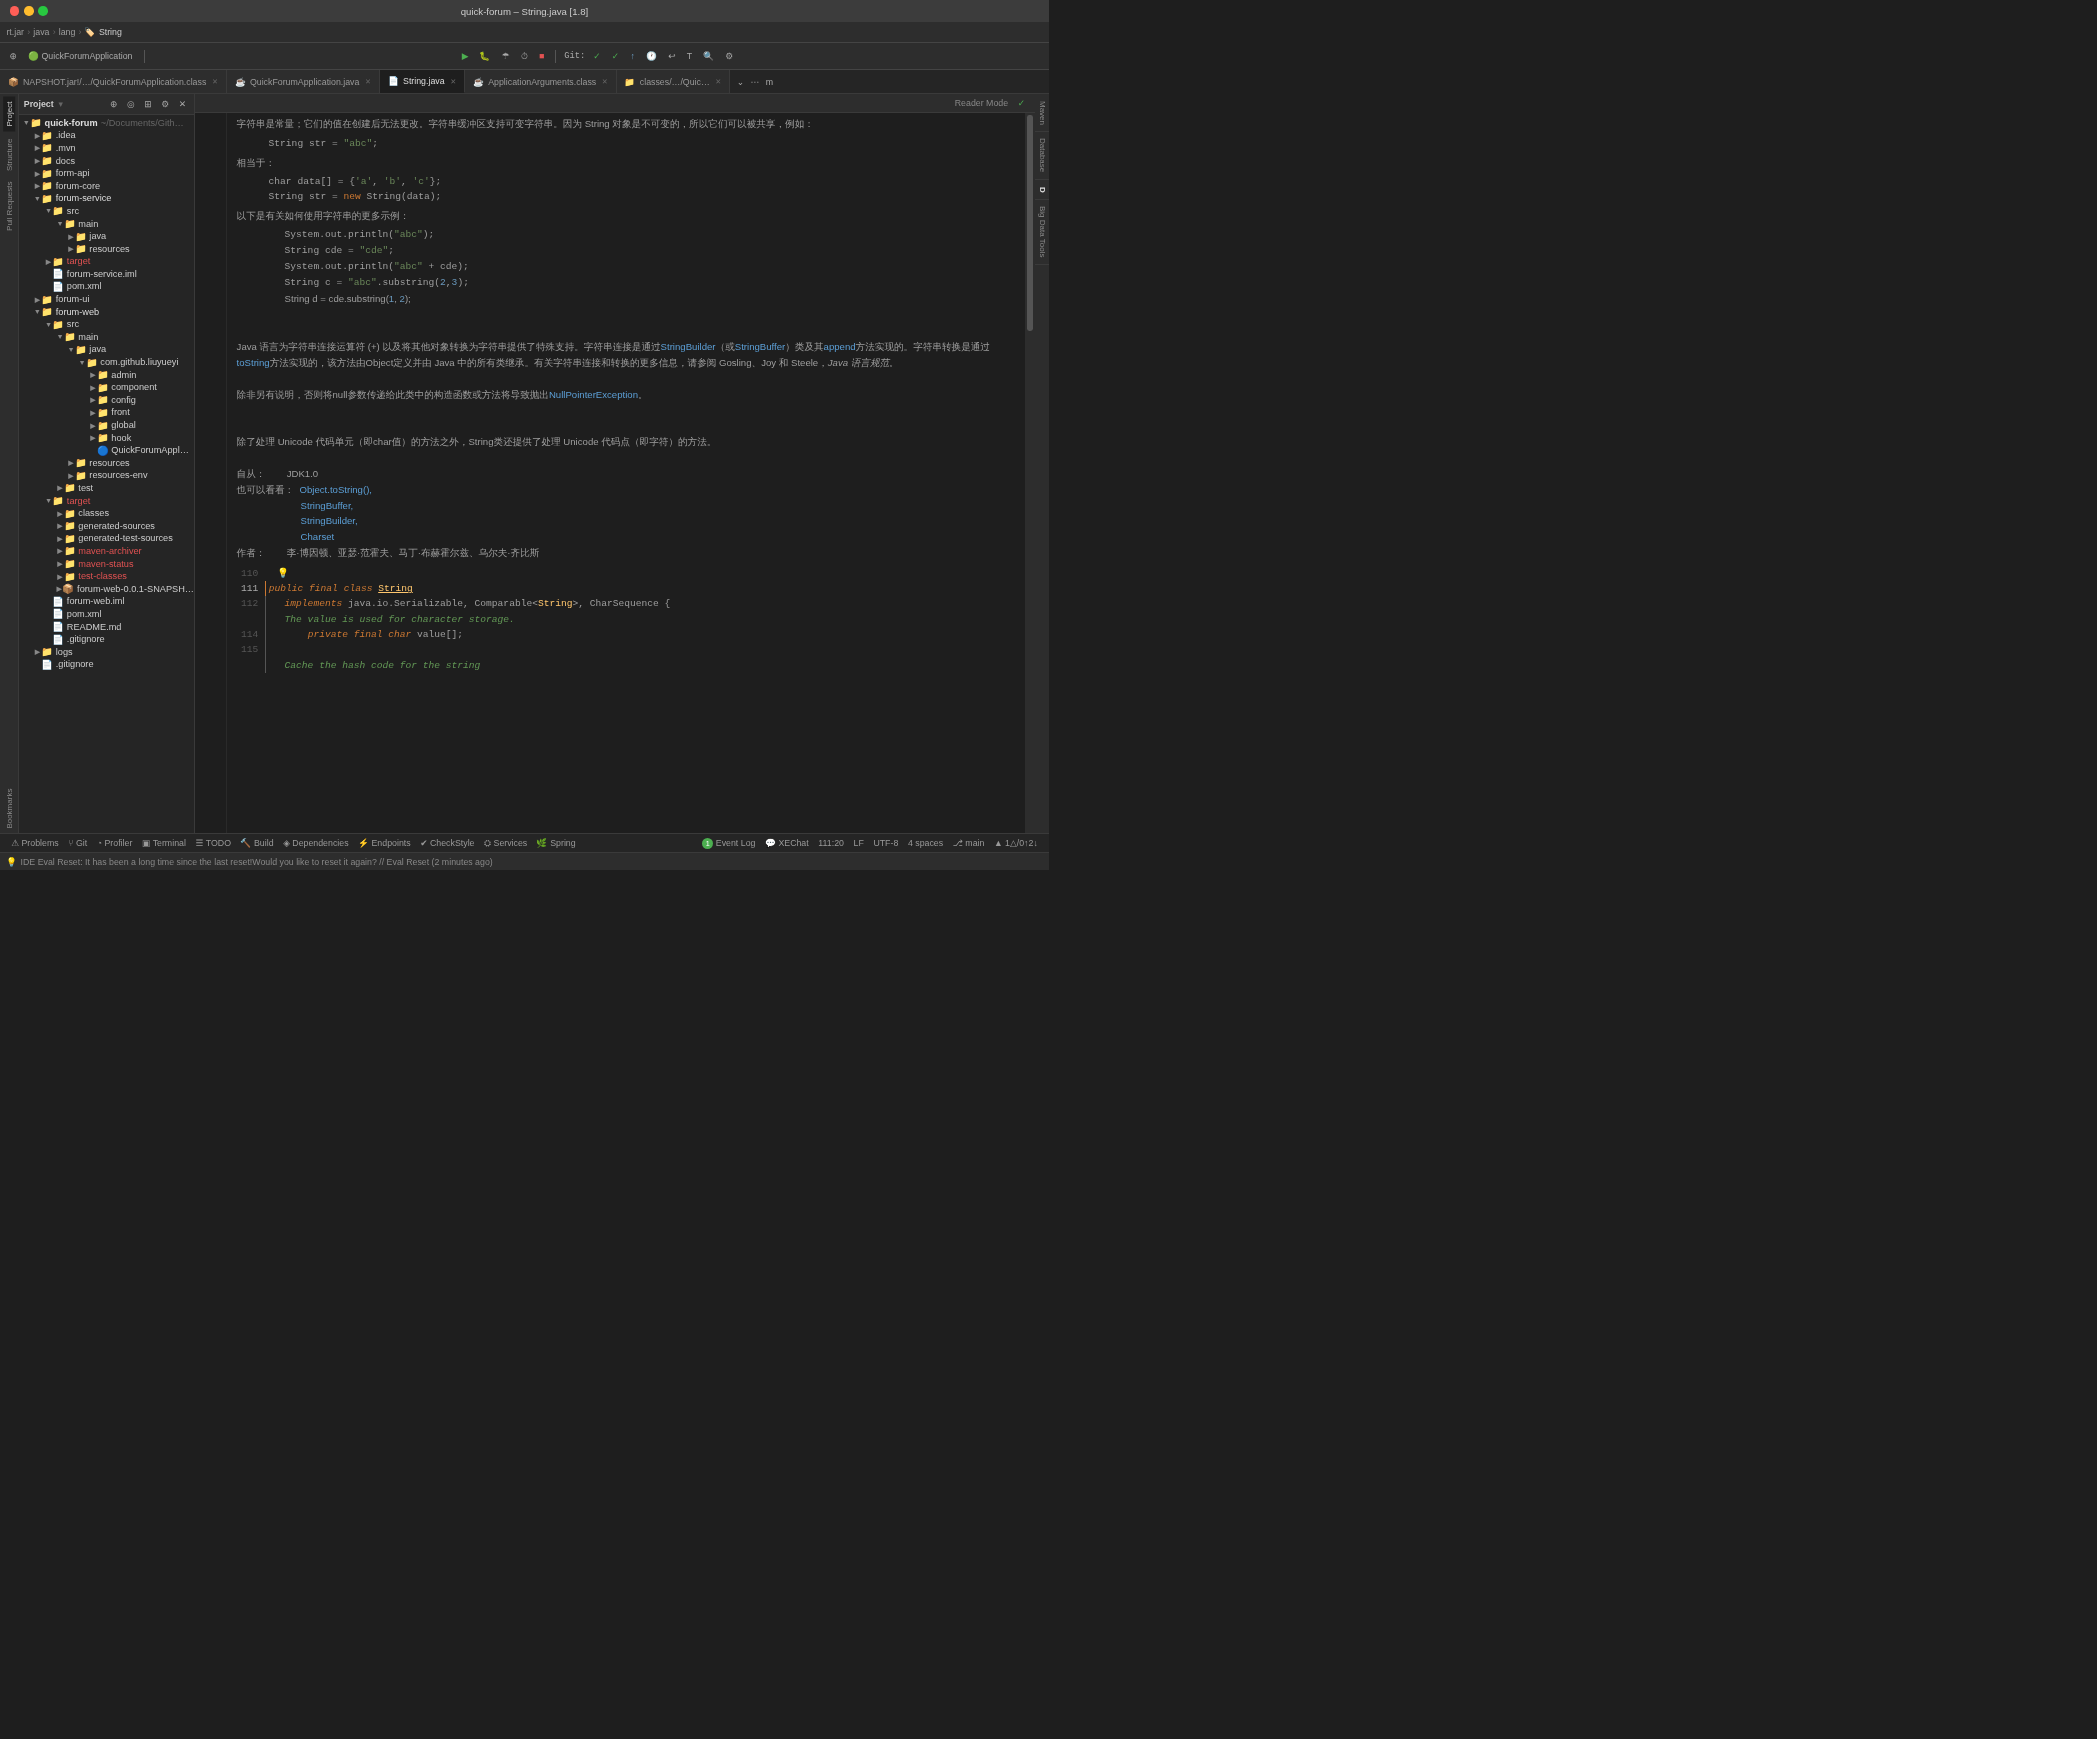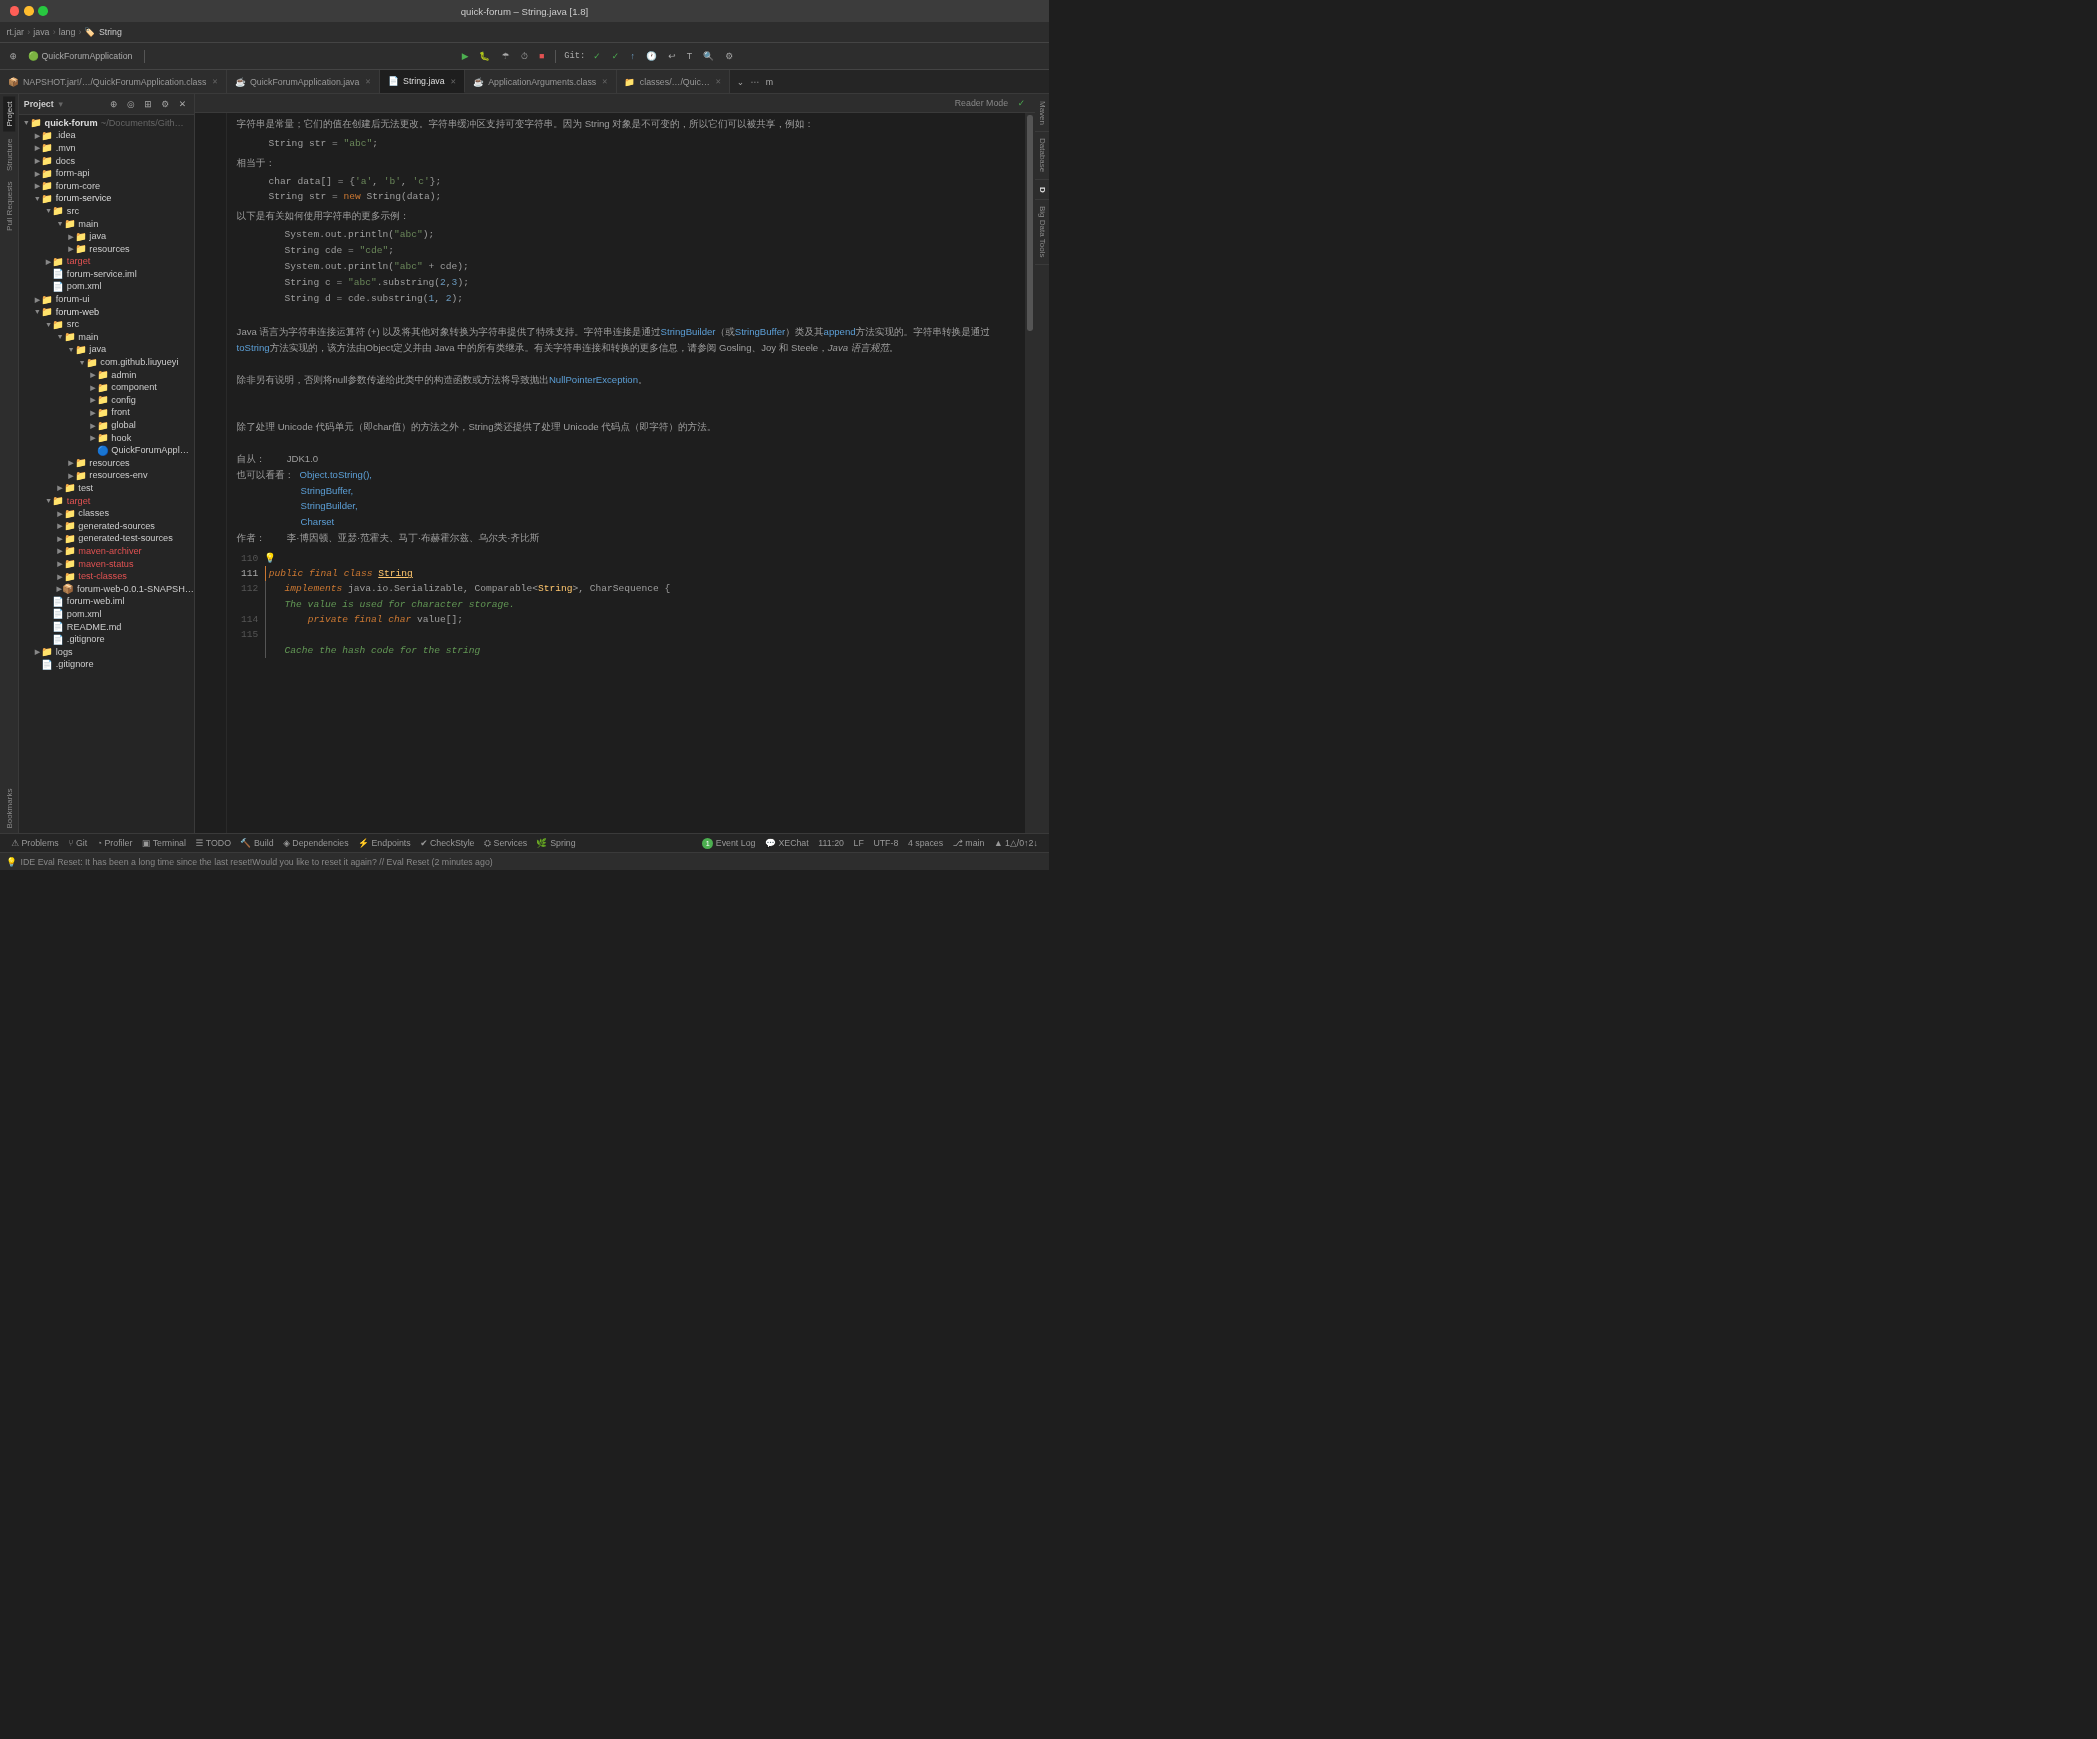--- a/index.html
+++ b/index.html
@@ -599,38 +599,38 @@
             <p>字符串是常量；它们的值在创建后无法更改。字符串缓冲区支持可变字符串。因为 String 对象是不可变的，所以它们可以被共享，例如：</p>
             <p style="margin-top:3.2px;margin-bottom:3.2px;padding-left:32px;font-family:Courier New,monospace;">String str = <span style="color:#6a8759">"abc"</span>;</p>
             <p>相当于：</p>
             <p style="padding-left:32px;font-family:Courier New,monospace;margin-top:3.2px;">char data[] = {<span style="color:#6a8759">'a'</span>, <span style="color:#6a8759">'b'</span>, <span style="color:#6a8759">'c'</span>};</p>
             <p style="padding-left:32px;font-family:Courier New,monospace;margin-bottom:3.2px;">String str = <span style="color:#cc7832">new</span> String(data);</p>
             <p>以下是有关如何使用字符串的更多示例：</p>
             <p style="padding-left:48px;font-family:Courier New,monospace;margin-top:3.2px;">System.out.println(<span style="color:#6a8759">"abc"</span>);</p>
             <p style="padding-left:48px;font-family:Courier New,monospace;">String cde = <span style="color:#6a8759">"cde"</span>;</p>
             <p style="padding-left:48px;font-family:Courier New,monospace;">System.out.println(<span style="color:#6a8759">"abc"</span> + cde);</p>
             <p style="padding-left:48px;font-family:Courier New,monospace;">String c = <span style="color:#6a8759">"abc"</span>.substring(<span style="color:#6897bb">2</span>,<span style="color:#6897bb">3</span>);</p>
-            <p style="padding-left:48px;font-family:Liberation Mono, monospace;margin-bottom:2px;">String d = cde.substring(<span style="color:#6897bb">1</span>, <span style="color:#6897bb">2</span>);</p>
+            <p style="padding-left:48px;font-family:Liberation Sans, sans-serif;margin-bottom:17px;">String d = cde.substring(<span style="color:#6897bb">1</span>, <span style="color:#6897bb">2</span>);</p>
             <br>
             <p>Java 语言为字符串连接运算符 (+) 以及将其他对象转换为字符串提供了特殊支持。字符串连接是通过<span style="color:#5c9fd6">StringBuilder</span>（或<span style="color:#5c9fd6">StringBuffer</span>）类及其<span style="color:#5c9fd6">append</span>方法实现的。字符串转换是通过<span style="color:#5c9fd6">toString</span>方法实现的，该方法由Object定义并由 Java 中的所有类继承。有关字符串连接和转换的更多信息，请参阅 Gosling、Joy 和 Steele，<em>Java 语言规范</em>。</p>
             <br>
             <p>除非另有说明，否则将null参数传递给此类中的构造函数或方法将导致抛出<span style="color:#5c9fd6">NullPointerException</span>。</p>
             <br>
             <br>
             <p>除了处理 Unicode 代码单元（即char值）的方法之外，String类还提供了处理 Unicode 代码点（即字符）的方法。</p>
             <br>
             <p>自从：&nbsp;&nbsp;&nbsp;&nbsp;&nbsp;&nbsp;&nbsp;&nbsp;JDK1.0</p>
             <p>也可以看看：&nbsp;&nbsp;<span style="color:#5c9fd6">Object.toString(),</span></p>
             <p style="padding-left:64px;"><span style="color:#5c9fd6">StringBuffer,</span></p>
             <p style="padding-left:64px;"><span style="color:#5c9fd6">StringBuilder,</span></p>
             <p style="padding-left:64px;"><span style="color:#5c9fd6">Charset</span></p>
             <p>作者：&nbsp;&nbsp;&nbsp;&nbsp;&nbsp;&nbsp;&nbsp;&nbsp;李·博因顿、亚瑟·范霍夫、马丁·布赫霍尔兹、乌尔夫·齐比斯</p>
           </div>
 
-          <div style="display:flex;align-items:center;">
+          <div style="display:flex;align-items:center;gap:13px;">
             <span style="min-width:28px;color:#555;text-align:right;padding-right:6.4px;user-select:none;">110</span>
             <span style="color:#f0c040;margin-right:3.2px;">💡</span>
           </div>
 
           <div style="display:flex;">
             <span style="min-width:28px;color:#aaa;text-align:right;padding-right:6.4px;user-select:none;">111</span>
             <span style="border-left:1.6px solid #cc7832;padding-left:3.2px;">
               <span style="color:#cc7832;font-style:italic;">public</span> <span style="color:#cc7832;font-style:italic;">final</span> <span style="color:#cc7832;font-style:italic;">class</span> <span style="color:#ffc66d;text-decoration:underline;">String</span>
             </span>
           </div>

